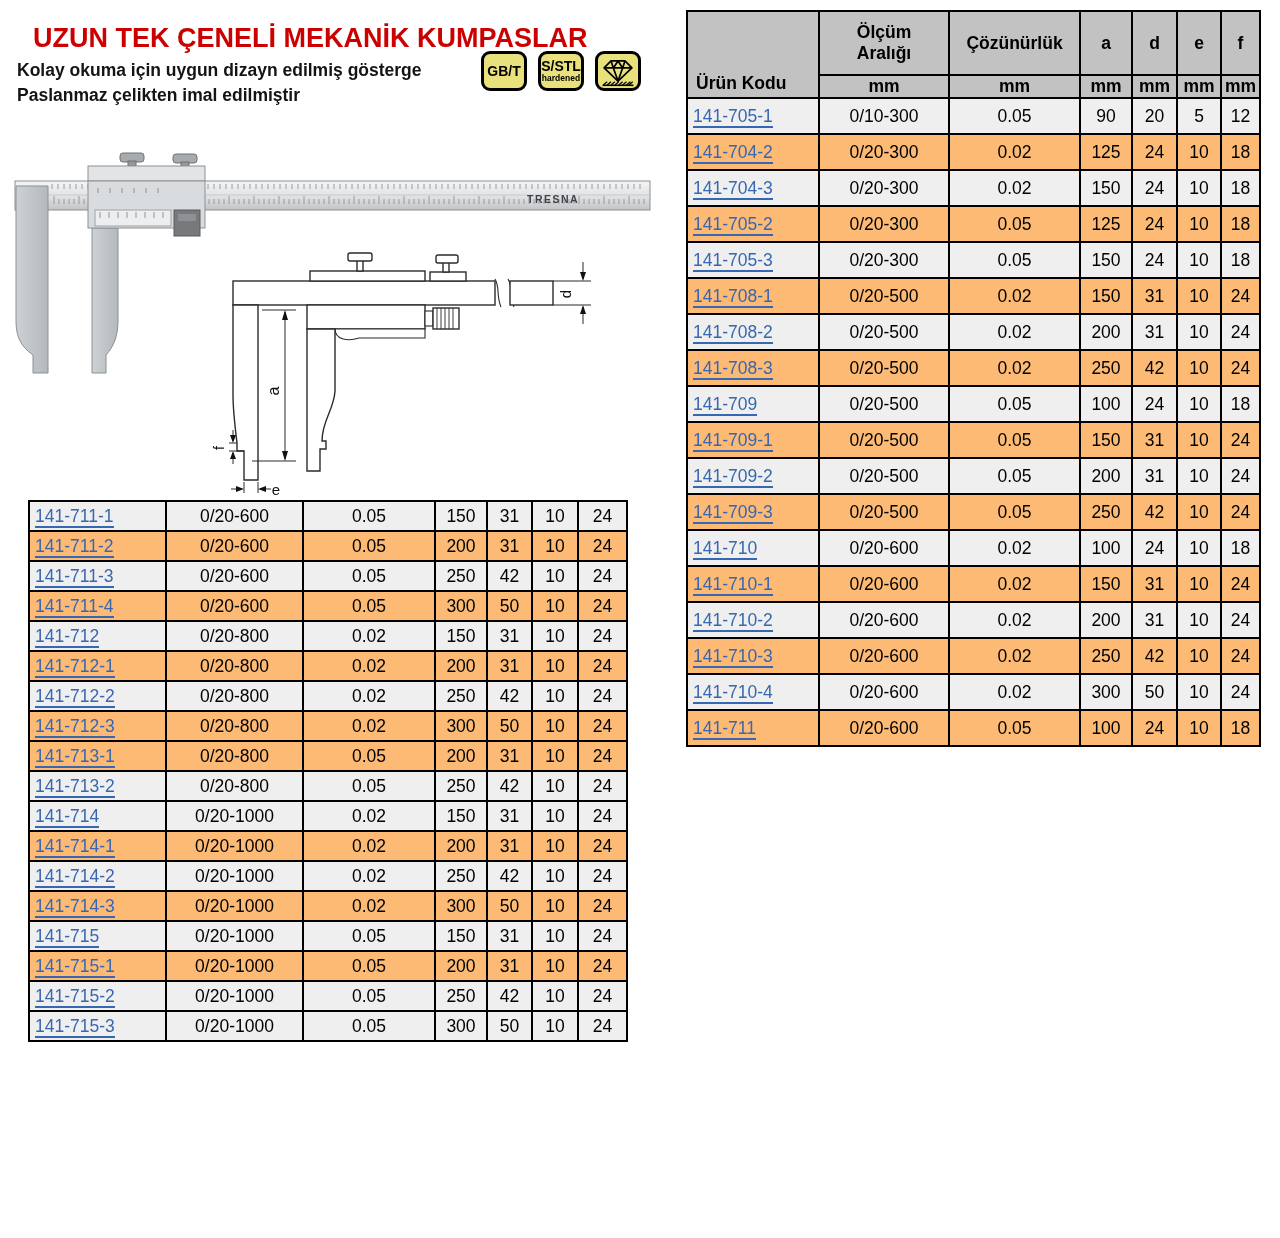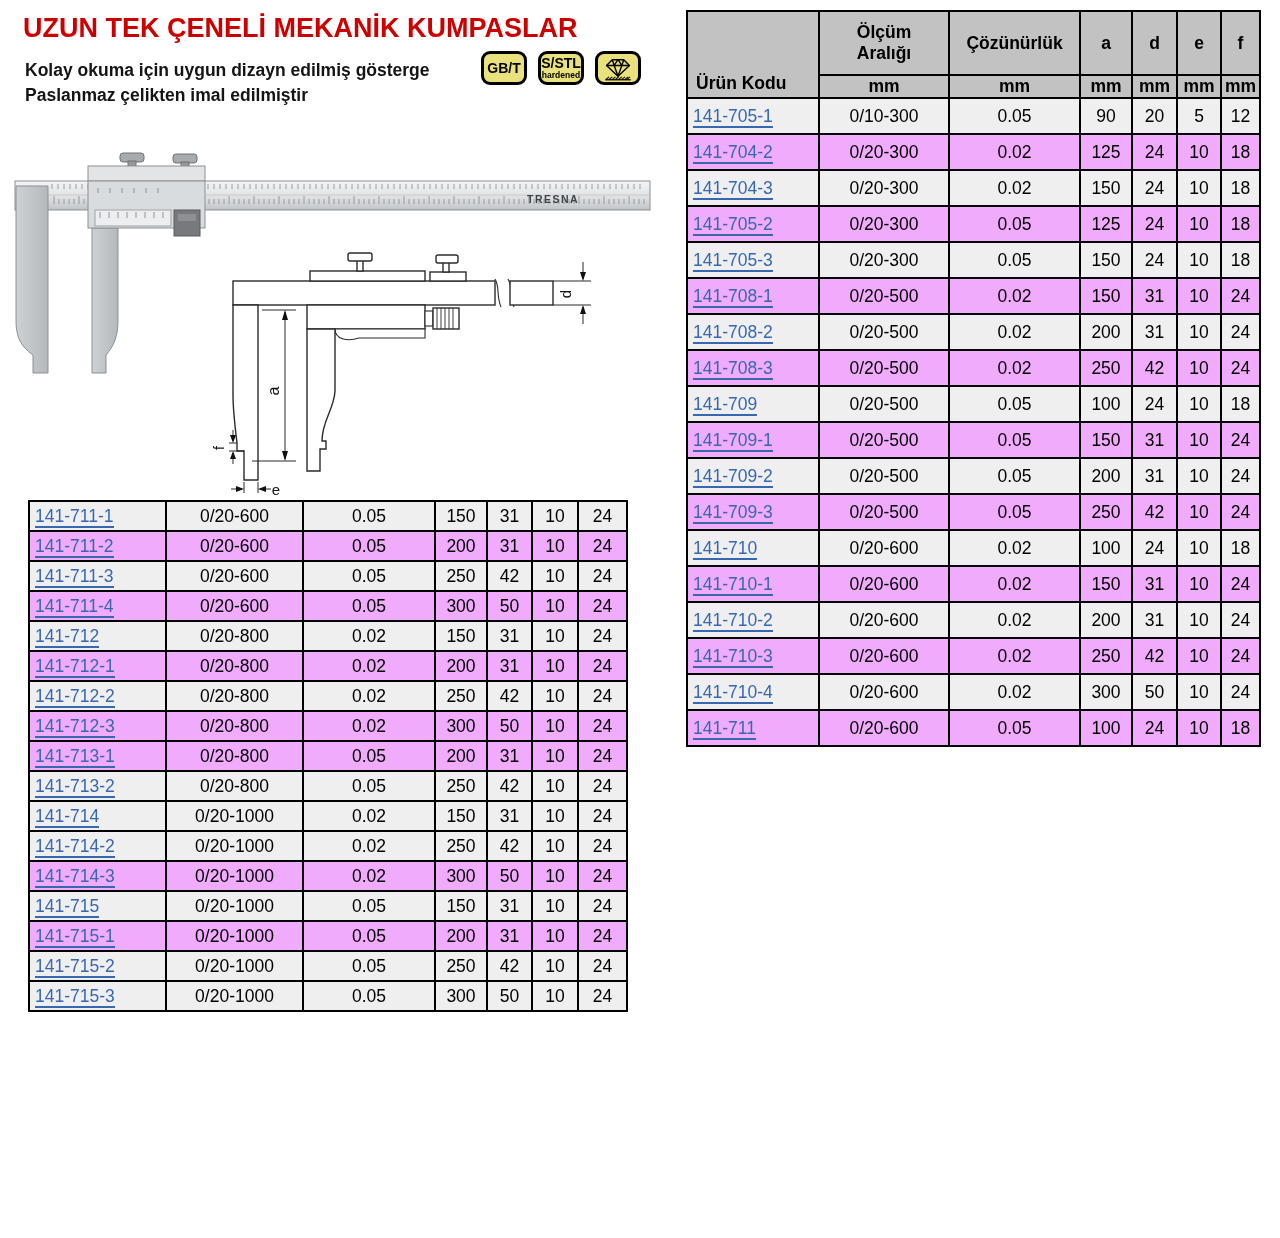--- a/index.html
+++ b/index.html
@@ -1,33 +1,33 @@
 <!DOCTYPE html>
 <html style="--title-red: #cc0000; --link-blue: #3767b1; --header-gray: #c2c2c2; --row-gray: #efefef; --badge-yellow: #e9e17c;"><head>
 <meta charset="utf-8">
 <style>
   html,body{margin:0;padding:0;}
   body{
     width:1280px;height:1238px;position:relative;background:#fff;
     font-family:"Liberation Sans", sans-serif;color:#111;overflow:hidden;
   }
   .page-title{
-    position:absolute;left:16px;top:6px;margin:7px;
+    position:absolute;left:16px;top:6px;margin:17px;
     font-size:27px;font-weight:bold;color:var(--title-red,#cc0000);
     letter-spacing:0px;white-space:nowrap;
   }
   .features{
-    position:absolute;left:25px;top:58px;
+    position:absolute;left:17px;top:58px;
     font-size:17.5px;font-weight:bold;line-height:25px;color:#141414;
   }
   .badges{
     position:absolute;left:481px;top:51px;display:flex;gap:11px;
   }
   .badge{
-    width:46px;height:34px;background:var(--badge-yellow,#e9e17c);
+    width:46px;height:40px;background:var(--badge-yellow,#e9e17c);
     border:3px solid #000;border-radius:9px;box-sizing:border-box;
     display:flex;flex-direction:column;align-items:center;justify-content:center;
     font-weight:bold;color:#000;
   }
   .badge .b1{font-size:14px;line-height:15px;}
   .badge .b2{font-size:8.5px;line-height:9px;text-align:right;}
   #drawing{position:absolute;left:0;top:148px;}
 
   table.tbl{
     position:absolute;border-collapse:collapse;table-layout:fixed;
@@ -40,21 +40,21 @@
   .tbl th{background:var(--header-gray,#c2c2c2);font-weight:bold;}
   .tbl-left{left:28px;top:500px;width:598px;}
   .tbl-right{left:686px;top:10px;width:573px;}
   .tbl-left tr{height:30px;}
   .tbl-right tr.data{height:36px;}
   .tbl-right tr.h1{height:64px;}
   .tbl-right tr.h2{height:22px;}
   th.codehead{text-align:left;vertical-align:bottom;padding:0 0 3px 8px;}
   td.code{text-align:left;padding-left:5px;}
   .row-gray{background:var(--row-gray,#efefef);}
-  .row-white{background:#f0abfc;}
+  .row-white{background:#fdba74;}
   .link{
     color:var(--link-blue,#3767b1);text-decoration:none;cursor:pointer;
     border-bottom:2px solid var(--link-blue,#3767b1);padding-bottom:0px;
   }
 </style>
 </head>
 <body>
 
 <h1 class="page-title">UZUN TEK ÇENELİ MEKANİK KUMPASLAR</h1>
 
@@ -724,20 +724,29 @@
       </tr>
       <tr class="data row-gray">
         <td class="code"><span class="link">141-714</span></td>
         <td>0/20-1000</td>
         <td>0.02</td>
         <td>150</td>
         <td>31</td>
         <td>10</td>
         <td>24</td>
       </tr>
+      <tr class="data row-white">
+        <td class="code"><span class="link">141-714-1</span></td>
+        <td>0/20-1000</td>
+        <td>0.02</td>
+        <td>200</td>
+        <td>31</td>
+        <td>10</td>
+        <td>24</td>
+      </tr>
       <tr class="data row-gray">
         <td class="code"><span class="link">141-714-2</span></td>
         <td>0/20-1000</td>
         <td>0.02</td>
         <td>250</td>
         <td>42</td>
         <td>10</td>
         <td>24</td>
       </tr>
       <tr class="data row-white">

